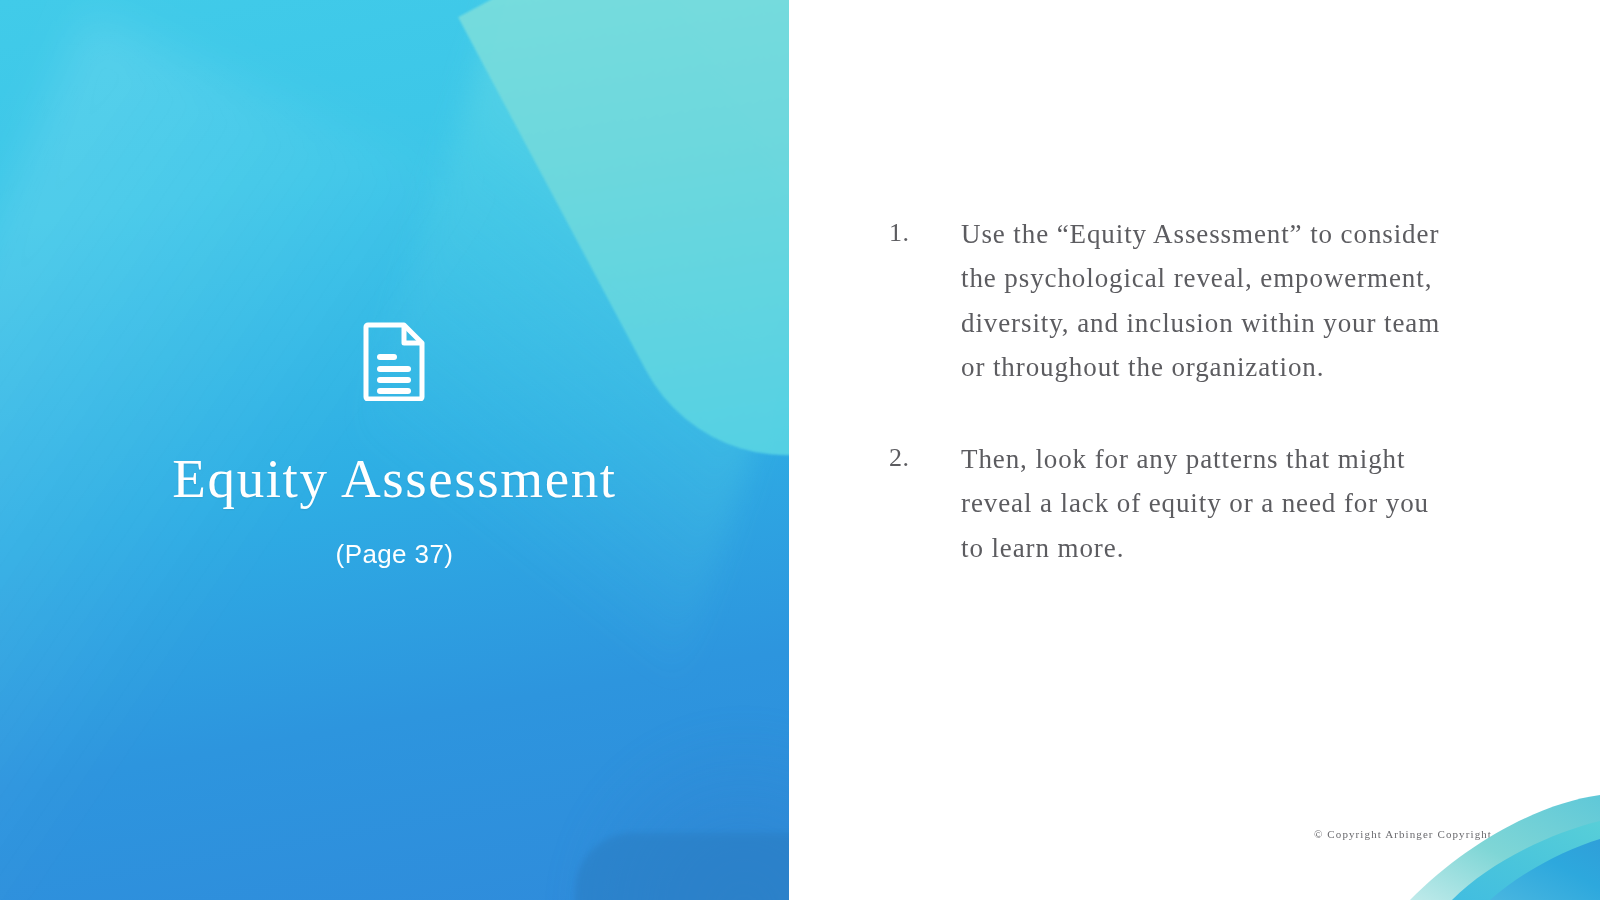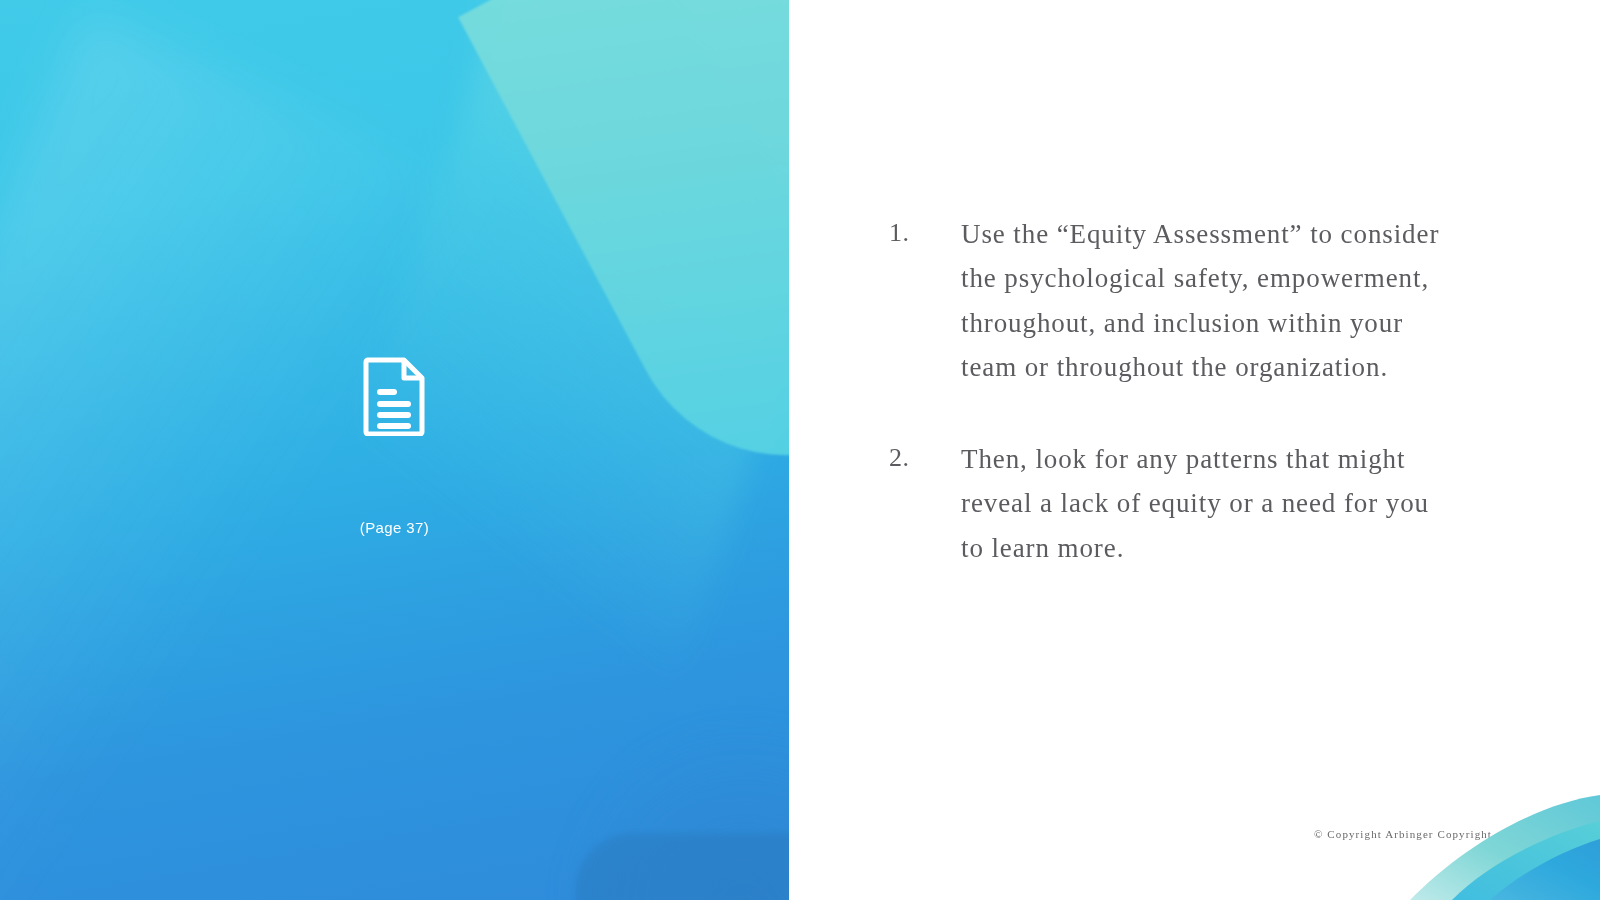--- a/index.html
+++ b/index.html
@@ -111,21 +111,21 @@
     font-weight: 400;
     letter-spacing: 1.6px;
     line-height: 1;
     text-align: center;
     margin: 0;
     text-shadow: 0 1px 2px rgba(0,0,0,.07);
   }
   .slide-subtitle {
     color: #ffffff;
     font-family: "Liberation Sans", sans-serif;
-    font-size: 15px;
+    font-size: 26px;
     font-weight: 400;
     letter-spacing: .4px;
     text-align: center;
     margin: 33px 0 9px 0;
   }
 
   
   .right-panel {
     position: absolute;
     left: 789px;
@@ -203,30 +203,31 @@
         <svg viewBox="0 0 66 80" width="66" height="80" aria-hidden="true">
           <path d="M6 4 h36 l18 18 v54 a2 2 0 0 1 -2 2 H6 a2 2 0 0 1 -2 -2 V6 a2 2 0 0 1 2 -2 z" fill="none" stroke="#ffffff" stroke-width="5" stroke-linejoin="round"></path>
           <path d="M42 4 v18 h18" fill="none" stroke="#ffffff" stroke-width="5" stroke-linejoin="round"></path>
           <rect x="15" y="33" width="20" height="6" rx="3" fill="#ffffff"></rect>
           <rect x="15" y="45" width="34" height="6" rx="3" fill="#ffffff"></rect>
           <rect x="15" y="56" width="34" height="6" rx="3" fill="#ffffff"></rect>
           <rect x="15" y="67" width="34" height="6" rx="3" fill="#ffffff"></rect>
         </svg>
       </span>
 
+      <h1 class="slide-title">Equity Assessment</h1>
       <div class="slide-subtitle">(Page 37)</div>
     </div>
   </div>
 
   <div class="right-panel">
 
     <ol class="body-list">
       <li class="body-item">
         <span class="item-marker">1.</span>
-        <span>Use the “Equity Assessment” to consider the psychological safety, empowerment, throughout, and inclusion within your team or throughout the organization.</span>
+        <span>Use the “Equity Assessment” to consider the psychological reveal, empowerment, diversity, and inclusion within your team or throughout the organization.</span>
       </li>
       <li class="body-item">
         <span class="item-marker">2.</span>
         <span>Then, look for any patterns that might reveal a lack of equity or a need for you to learn more.</span>
       </li>
     </ol>
 
     <div class="copyright">© Copyright Arbinger Copyright</div>
 
     <span class="corner-swoosh">

